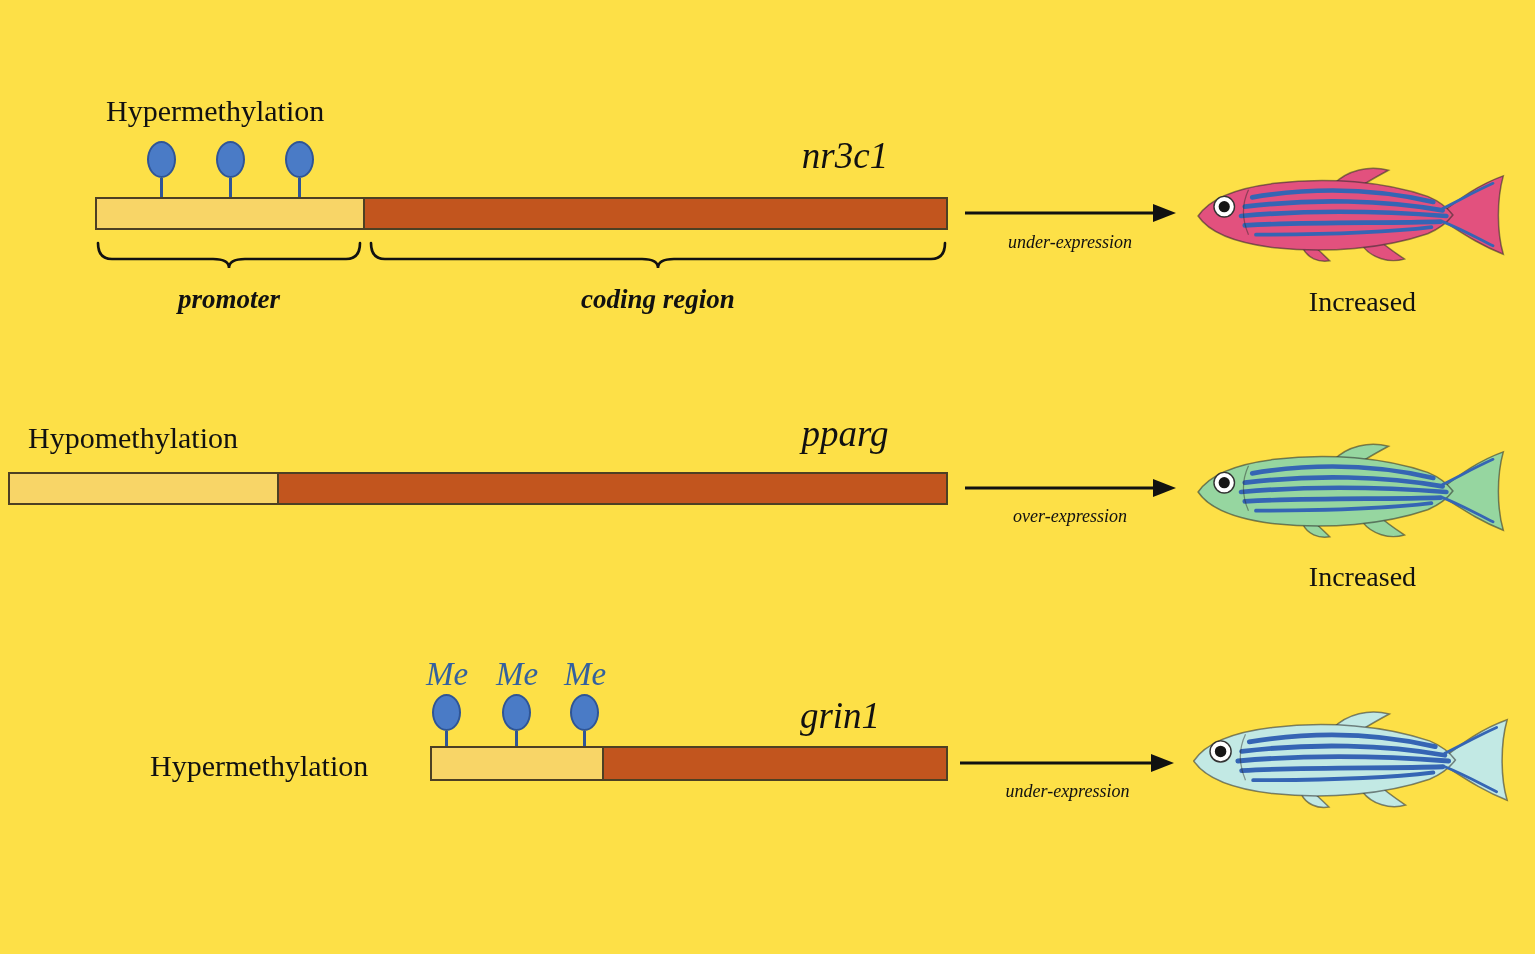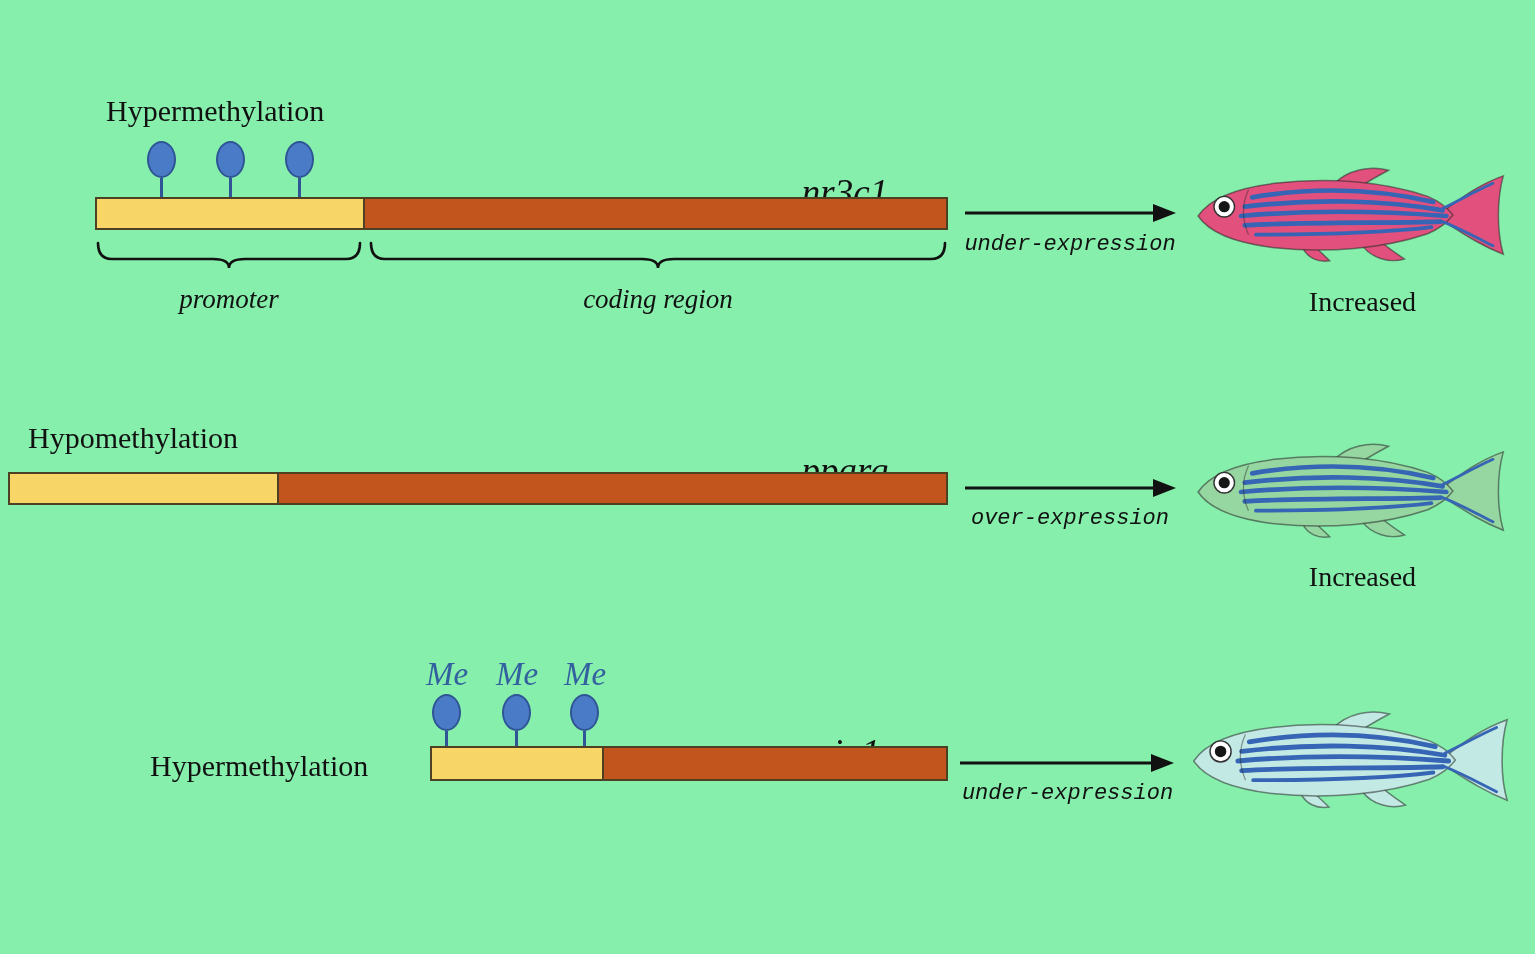--- a/index.html
+++ b/index.html
@@ -1,31 +1,31 @@
 <!DOCTYPE html>
 <html><head>
 <meta charset="utf-8">
 <style>
   html,body { margin:0; padding:0; background:#ffffff; }
   .canvas {
-    position:relative; width:1535px; height:954px; background:#86efac;
+    position:relative; width:1535px; height:954px; background:#fde047;
     font-family:"Liberation Serif","DejaVu Serif",serif; color:#111;
     overflow:hidden;
   }
   .abs { position:absolute; }
   .meth-label { font-size:30px; white-space:nowrap; }
-  .gene-label { font-size:37px; font-style:italic; text-align:center; white-space:nowrap;margin-top:37px; }
+  .gene-label { font-size:37px; font-style:italic; text-align:center; white-space:nowrap; }
   .gene-bar { display:flex; border:2px solid #4d4023; box-sizing:border-box; }
   .seg-promoter { border-right:2px solid #4d4023; box-sizing:border-box; height:100%; }
   .seg-coding { flex:1; height:100%; }
   .lollipop { display:flex; flex-direction:column; align-items:center; }
   .lolli-head { width:29px; height:37px; border-radius:50%; border:2px solid; box-sizing:border-box; }
   .lolli-stem { width:3px; }
-  .region-label { font-style:italic; font-size:27px; text-align:center; }
-  .expr-label { font-style:italic; font-size:22px; text-align:center; white-space:nowrap;font-family:Liberation Mono, monospace; }
+  .region-label { font-style:italic; font-size:27px; text-align:center;font-weight:bold; }
+  .expr-label { font-style:italic; font-size:18px; text-align:center; white-space:nowrap; }
   .caption { font-size:28px; text-align:center; line-height:1.35; }
   .me-label { font-style:italic; font-size:33px; text-align:center; }
   .brace-svg path { fill:none; stroke:#111; stroke-width:2.6; stroke-linecap:round; }
   .arrow-svg line { stroke:#111; stroke-width:3; }
   .arrow-svg polygon { fill:#111; }
   .fish-box { }
   .fish-svg { width:100%; height:100%; }
   .fish-body { stroke:rgba(40,40,40,0.55); stroke-width:1.6; }
   .fish-line { stroke:rgba(40,40,40,0.45); stroke-width:1.3; }
   .fish-eye-ring { stroke:#333; stroke-width:1.5; }

